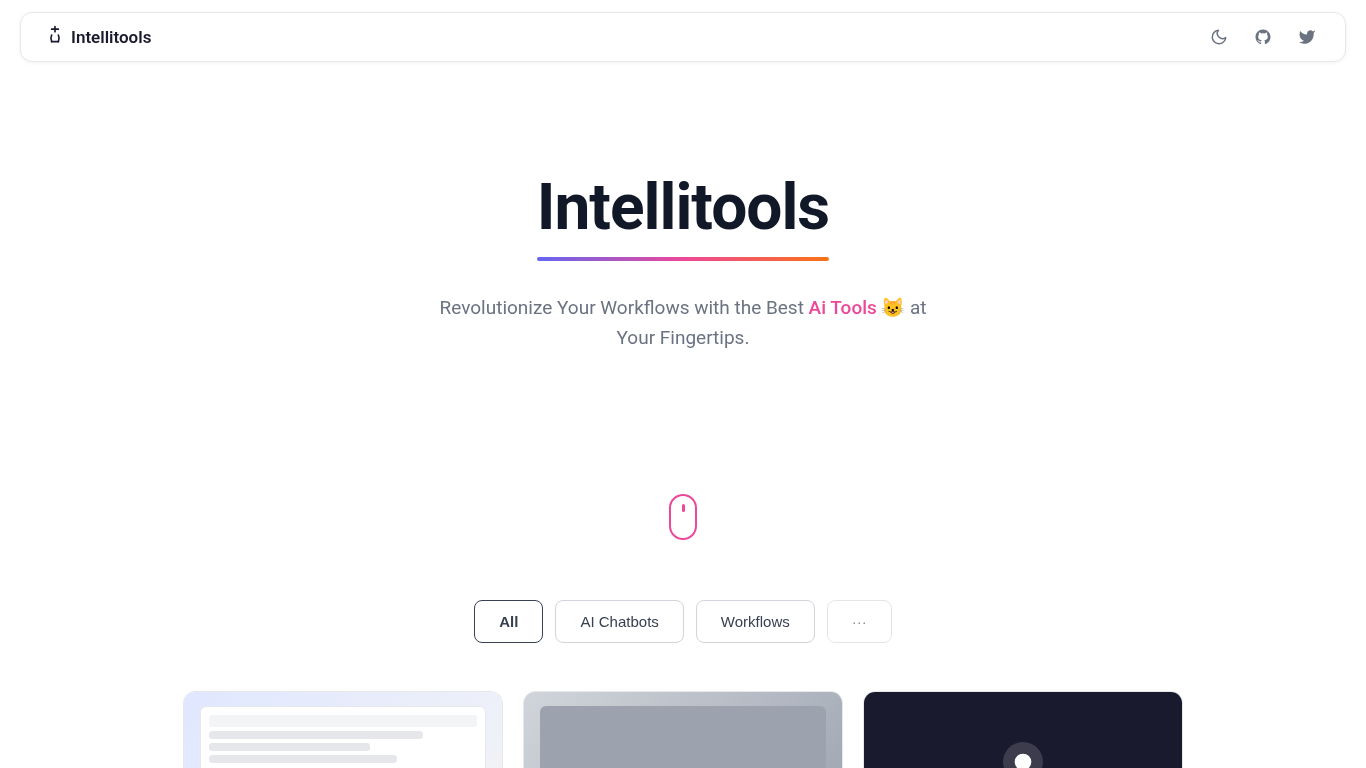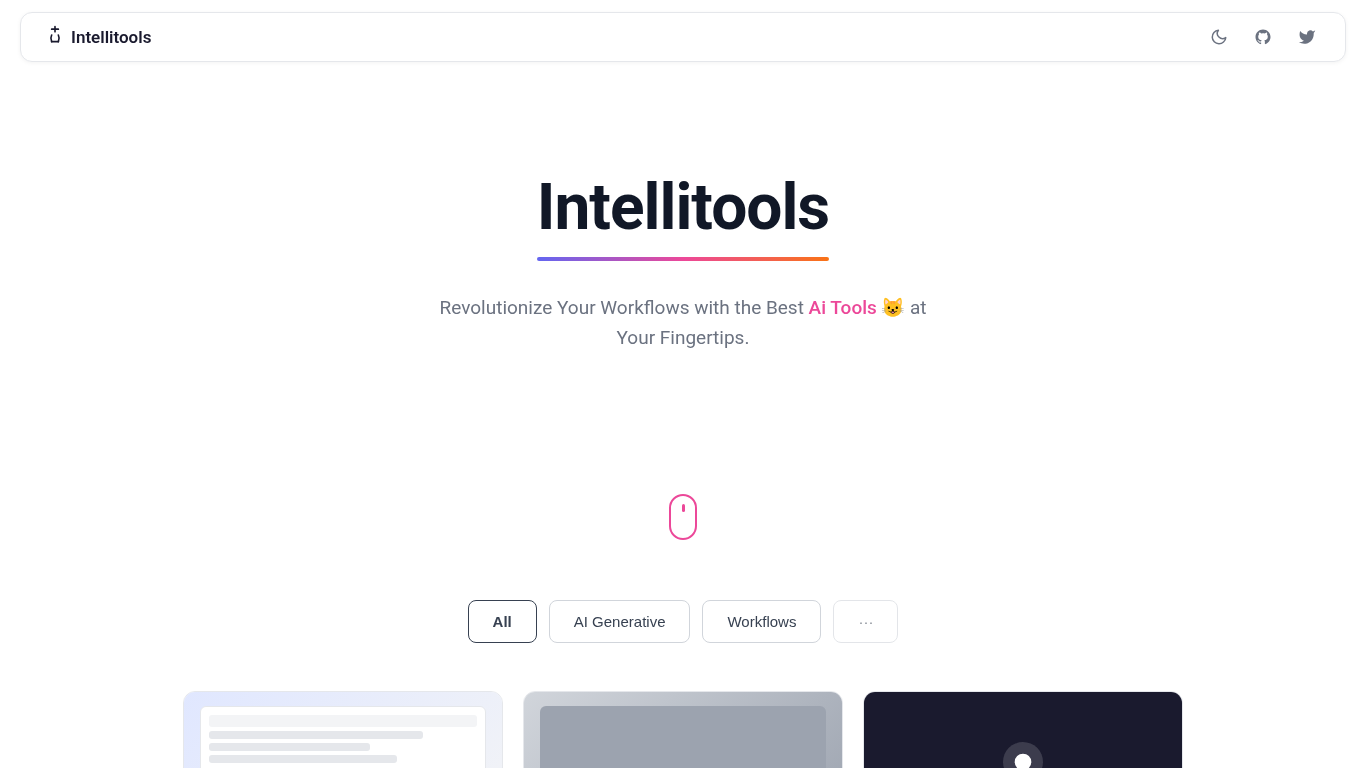--- a/index.html
+++ b/index.html
@@ -338,21 +338,21 @@
   </section>
 
   <div class="scroll-indicator">
     <div class="mouse-icon">
       <div class="mouse-dot"></div>
     </div>
   </div>
 
   <div class="category-filters">
     <button class="filter-btn active">All</button>
-    <button class="filter-btn">AI Generative</button>
+    <button class="filter-btn">AI Chatbots</button>
     <button class="filter-btn">Workflows</button>
 
     <button class="filter-btn" style="opacity:0.6;">···</button>
   </div>
 
   <div class="cards-preview">
 
     <div class="card-preview">
       <div class="card-thumbnail card-thumbnail-1">
         <div class="card-thumbnail-inner">

